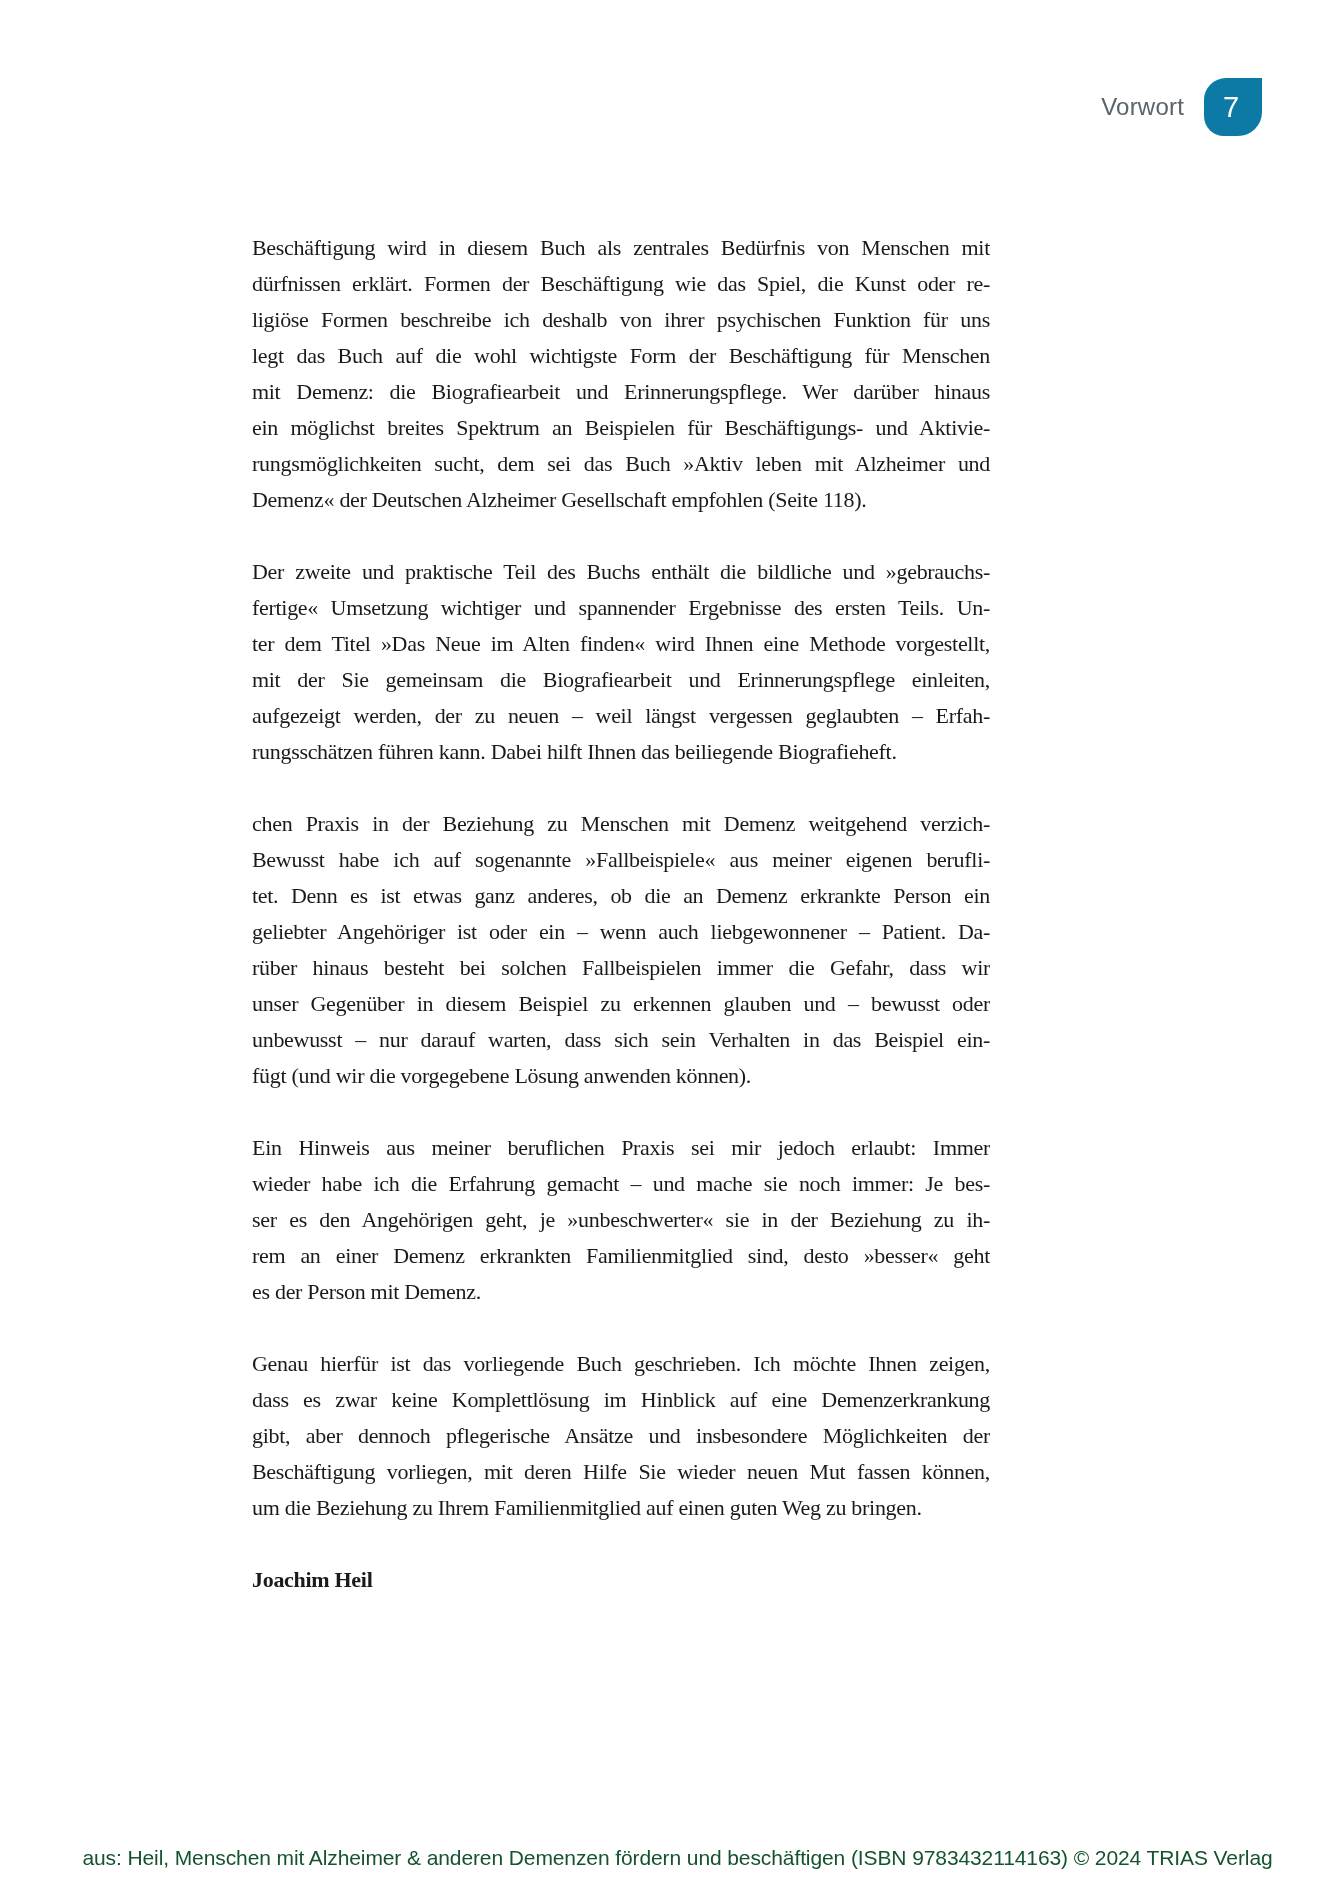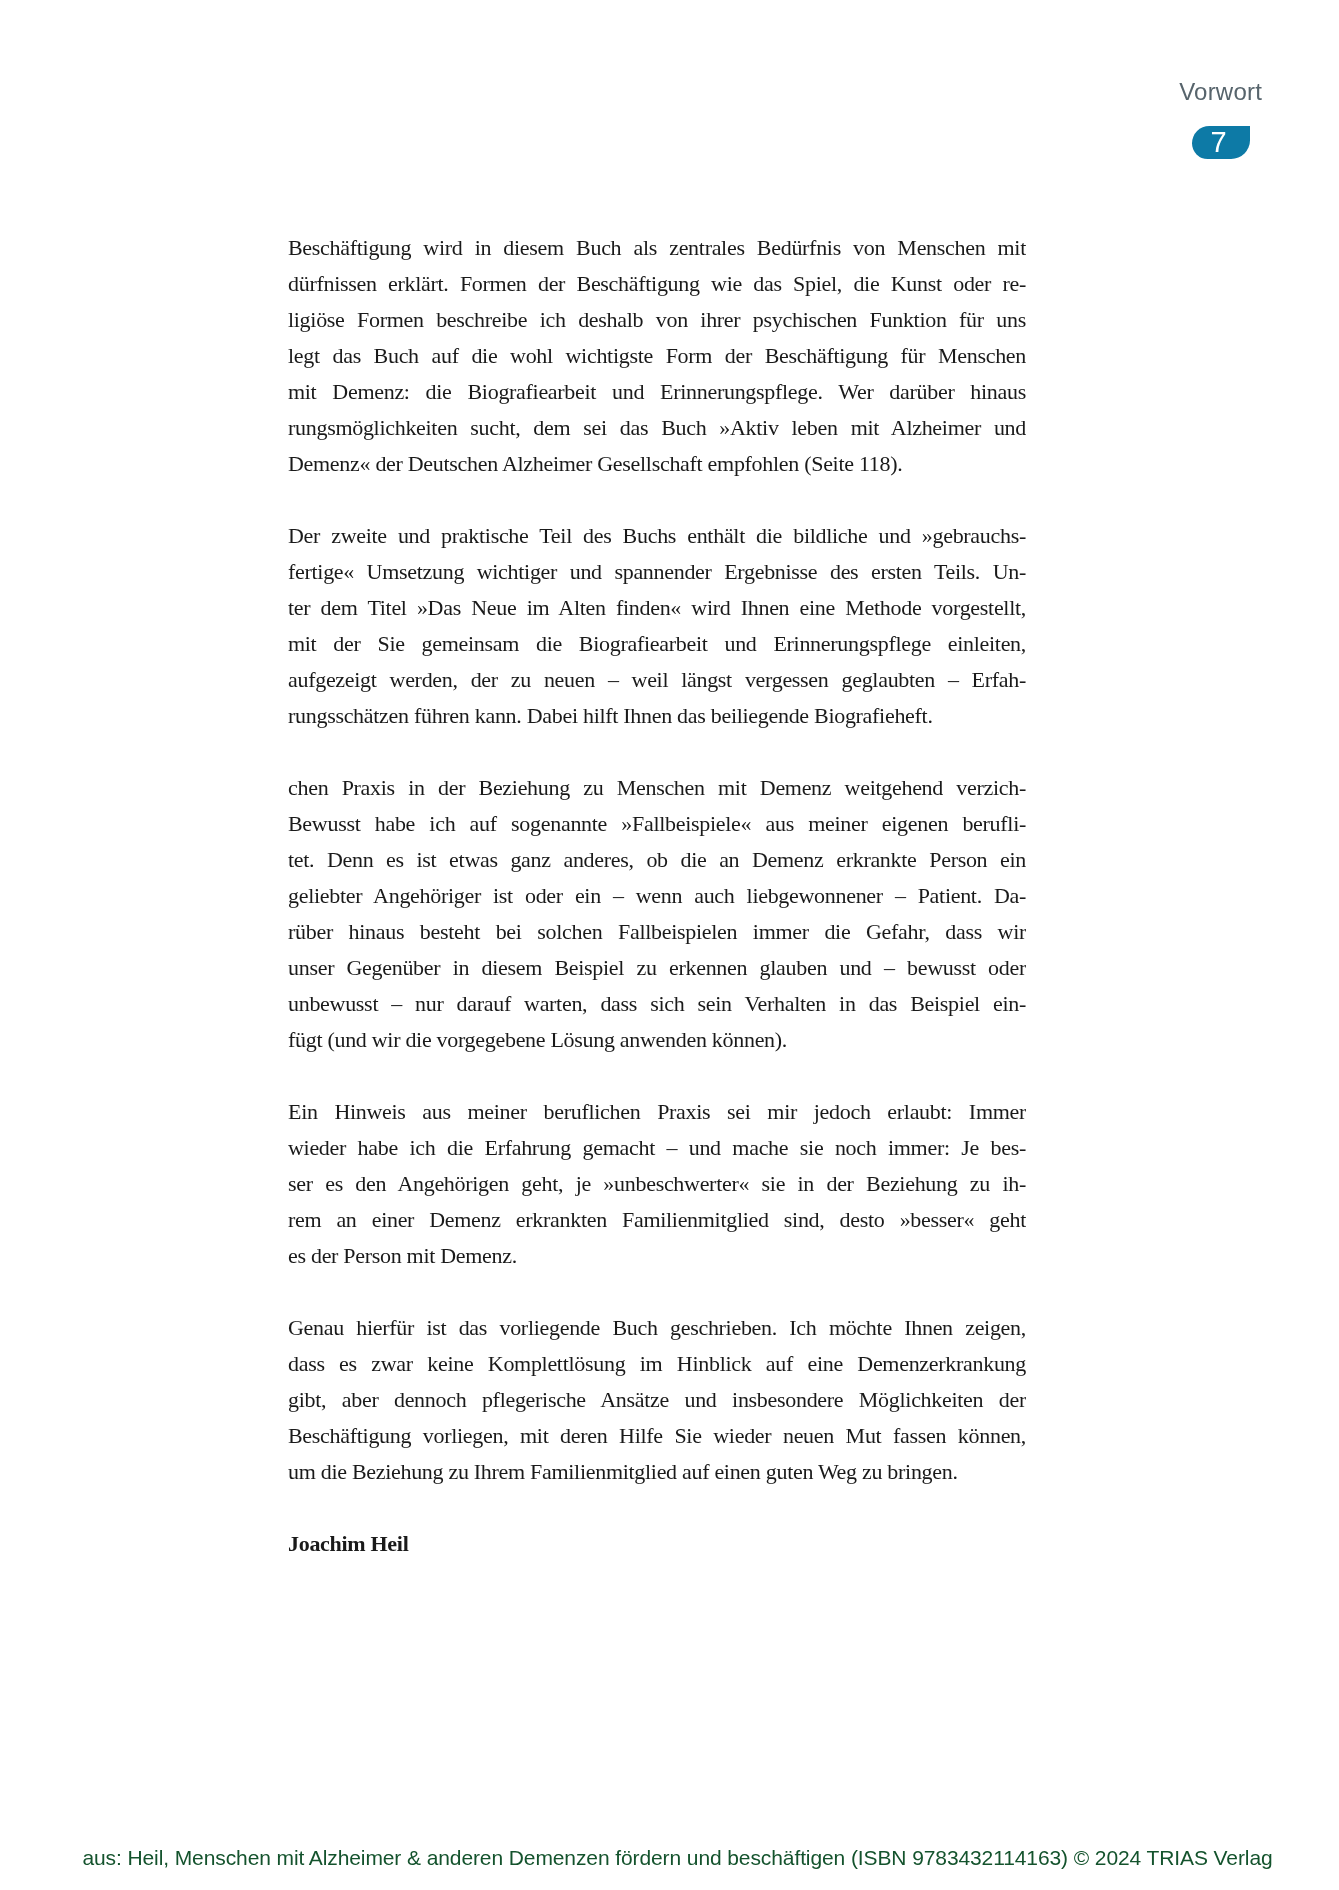--- a/index.html
+++ b/index.html
@@ -14,21 +14,20 @@
 
   
   .page-header {
     position: absolute;
     top: 78px;
     right: 77px;
     height: 58px;
     display: flex;
     align-items: center;
     gap: 20px;
-    flex-direction: column;
   }
   .section-label {
     font-family: "Liberation Sans", sans-serif;
     font-size: 24px;
     letter-spacing: 0.2px;
     color: #57646c;
   }
   .page-badge {
     width: 58px;
     height: 58px;
@@ -48,21 +47,20 @@
   
   .text-block {
     position: absolute;
     left: 252px;
     top: 230px;
     width: 738px;
     font-size: 22px;
     line-height: 36px;
     letter-spacing: -0.3px;
     color: #1a1a1a;
-    margin-left: 36px;
   }
   .para { margin: 0 0 36px 0; }
   .line {
     height: 36px;
     overflow: hidden;
     text-align: justify;
     text-align-last: justify;
   }
   .line.last { text-align-last: left; }
   .signature { height: 36px; font-weight: bold; }
@@ -94,20 +92,21 @@
   </div>
 
   <div class="text-block">
     <div id="paragraphs">
         <div class="para">
           <div class="line">Beschäftigung wird in diesem Buch als zentrales Bedürfnis von Menschen mit</div>
           <div class="line">dürfnissen erklärt. Formen der Beschäftigung wie das Spiel, die Kunst oder re-</div>
           <div class="line">ligiöse Formen beschreibe ich deshalb von ihrer psychischen Funktion für uns</div>
           <div class="line">legt das Buch auf die wohl wichtigste Form der Beschäftigung für Menschen</div>
           <div class="line">mit Demenz: die Biografiearbeit und Erinnerungspflege. Wer darüber hinaus</div>
+          <div class="line">ein möglichst breites Spektrum an Beispielen für Beschäftigungs- und Aktivie-</div>
           <div class="line">rungsmöglichkeiten sucht, dem sei das Buch »Aktiv leben mit Alzheimer und</div>
           <div class="line last">Demenz« der Deutschen Alzheimer Gesellschaft empfohlen (Seite 118).</div>
         </div>
         <div class="para">
           <div class="line">Der zweite und praktische Teil des Buchs enthält die bildliche und »gebrauchs-</div>
           <div class="line">fertige« Umsetzung wichtiger und spannender Ergebnisse des ersten Teils. Un-</div>
           <div class="line">ter dem Titel »Das Neue im Alten finden« wird Ihnen eine Methode vorgestellt,</div>
           <div class="line">mit der Sie gemeinsam die Biografiearbeit und Erinnerungspflege einleiten,</div>
           <div class="line">aufgezeigt werden, der zu neuen – weil längst vergessen geglaubten – Erfah-</div>
           <div class="line last">rungsschätzen führen kann. Dabei hilft Ihnen das beiliegende Biografieheft.</div>

